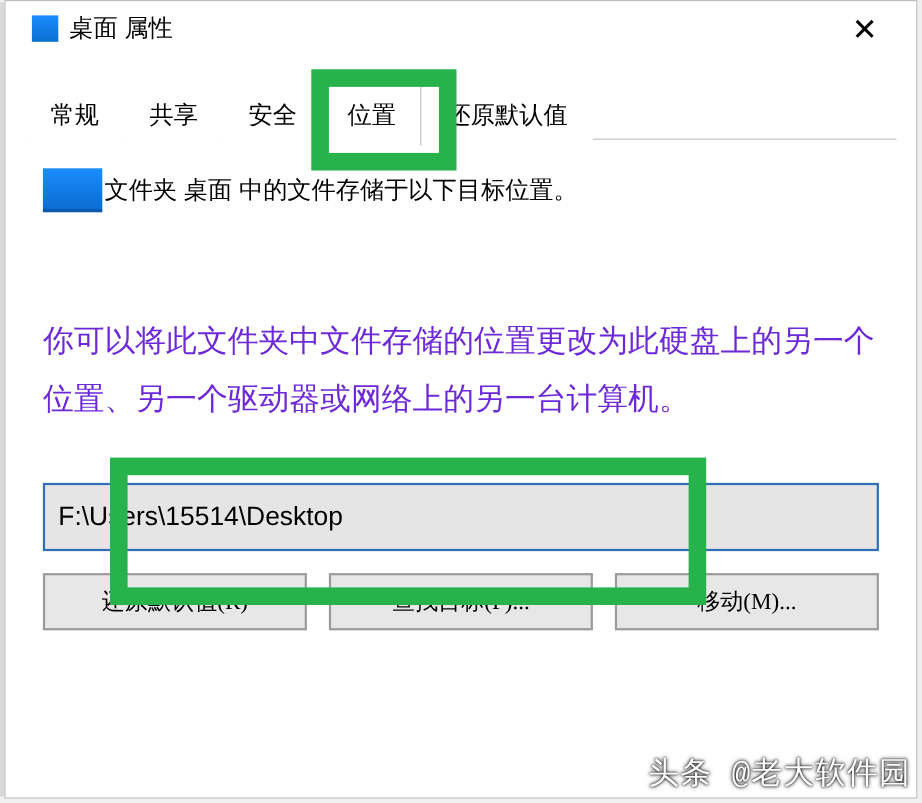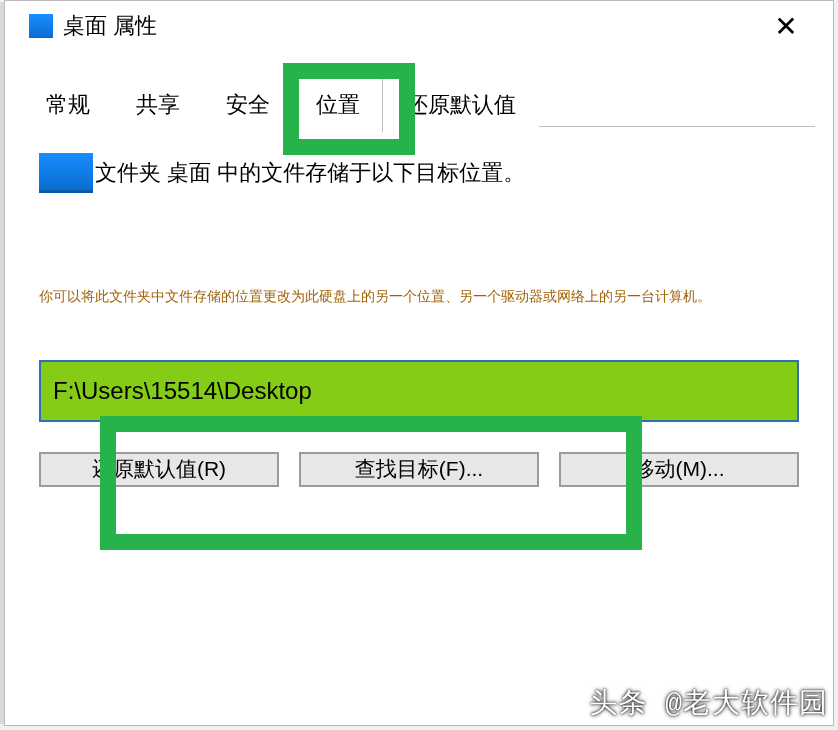--- a/index.html
+++ b/index.html
@@ -94,53 +94,52 @@
       background: linear-gradient(180deg, #1a8cff 0%, #0a6ed1 100%);
       border-bottom: 3px solid #0a5aaa;
       flex-shrink: 0;
     }
     .header-text {
       font-size: 22px;
       color: #000;
       line-height: 1.6;
     }
     .desc-text {
-      font-size: 14px;
-      color: #a16207;
+      font-size: 28px;
+      color: #6d28d9;
       line-height: 1.9;
       margin-bottom: 50px;
     }
     .path-input-wrap {
       margin-bottom: 20px;
     }
     .path-input {
       width: 100%;
       height: 62px;
       border: 2px solid #2f6fb8;
       padding: 0 12px;
       font-size: 24px;
       font-family: "Segoe UI", Arial, sans-serif;
       color: #000;
-      background: #84cc16;
+      background: #e5e5e5;
     }
     .btn-row {
       display: flex;
       gap: 20px;
       margin-top: 12px;
     }
     .btn {
       flex: 1;
-      height: 35px;
+      height: 52px;
       background: #e7e7e7;
       border: 2px solid #9b9b9b;
       font-size: 21px;
       color: #000;
       cursor: pointer;
-      font-family: Liberation Sans, sans-serif;
-      margin-top: 10px;
+      font-family: Liberation Serif, serif;
     }
     
     .hl {
       position: absolute;
       border: 16px solid #28b24b;
       background: transparent;
       pointer-events: none;
       z-index: 50;
     }
     .hl-tab {

